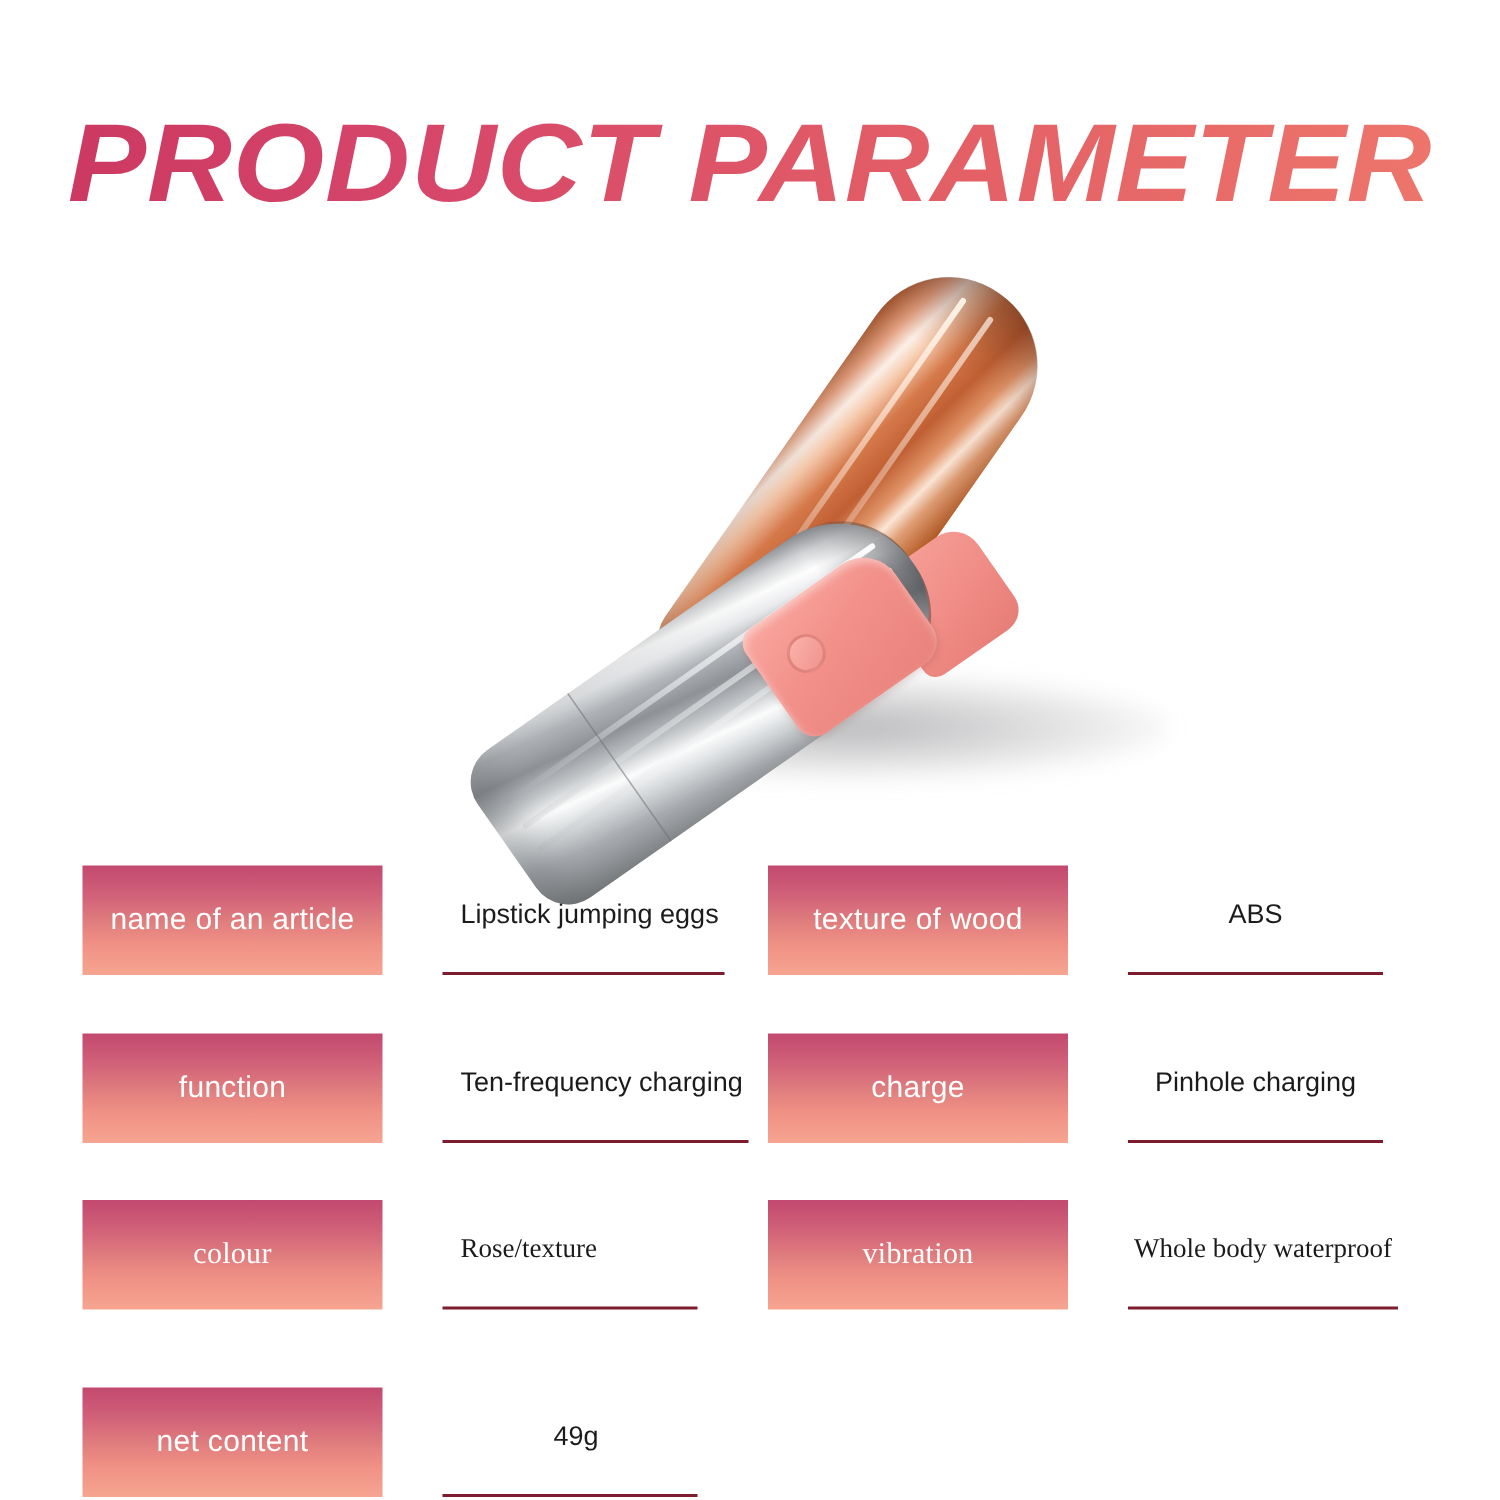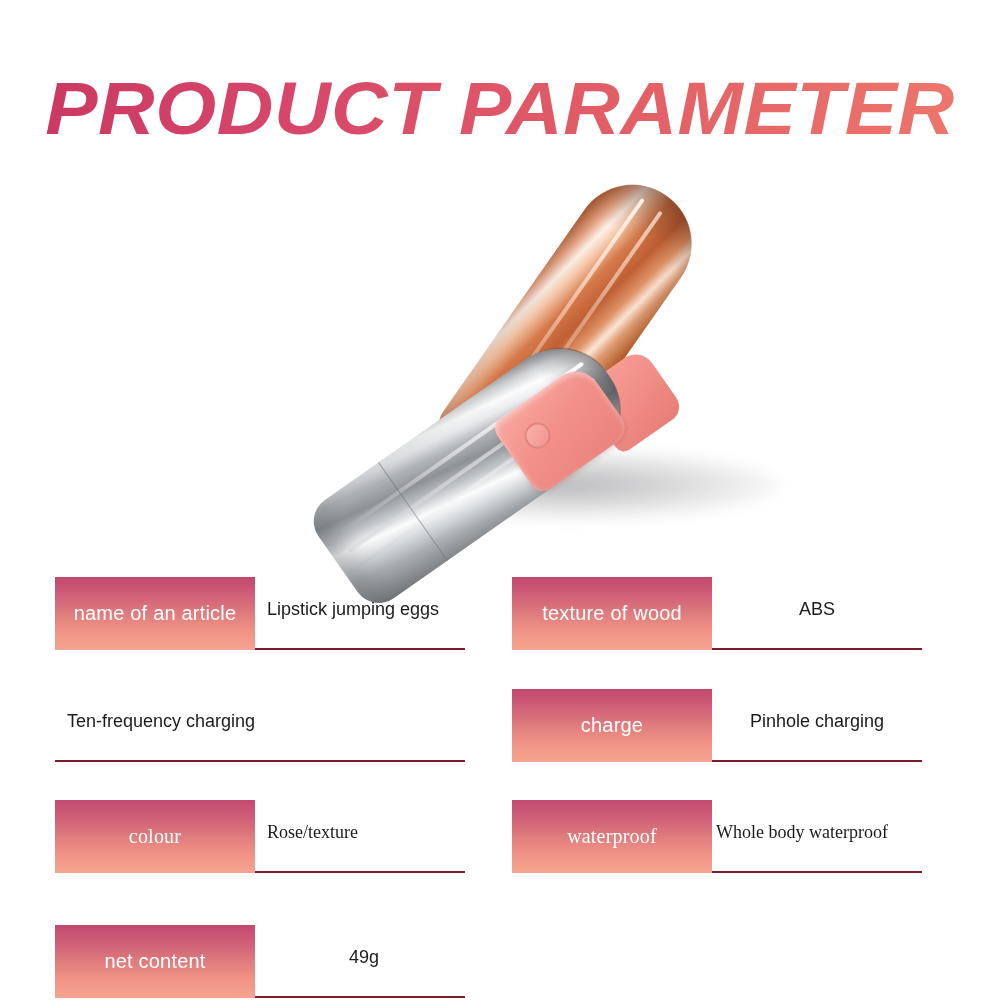--- a/index.html
+++ b/index.html
@@ -204,20 +204,21 @@
     left: 0;
     top: 555px;
     width: 1000px;
     height: 430px;
   }
   .spec-row {
     position: absolute;
     height: 73px;
     display: flex;
     align-items: stretch;
+    gap: 40px;
   }
   .spec-row.col-left  { left: 55px;  width: 410px; }
   .spec-row.col-right { left: 512px; width: 410px; }
 
   .spec-row.r1 { top: 22px; }
   .spec-row.r2 { top: 134px; }
   .spec-row.r3 { top: 245px; font-family: Liberation Serif, serif; }
   .spec-row.r4 { top: 370px; }
 
   .spec-label {
@@ -301,20 +302,21 @@
 
     <div class="spec-row col-left r1">
       <div class="spec-label">name of an article</div>
       <div class="spec-value-wrap">
         <div class="spec-value">Lipstick jumping eggs</div>
         <div class="rule"></div>
       </div>
     </div>
 
     <div class="spec-row col-left r2">
+      <div class="spec-label">function</div>
       <div class="spec-value-wrap">
         <div class="spec-value">Ten-frequency charging</div>
         <div class="rule"></div>
       </div>
     </div>
 
     <div class="spec-row col-left r3">
       <div class="spec-label">colour</div>
       <div class="spec-value-wrap">
         <div class="spec-value">Rose/texture</div>
@@ -340,21 +342,21 @@
 
     <div class="spec-row col-right r1">
       <div class="spec-label">texture of wood</div>
       <div class="spec-value-wrap">
         <div class="spec-value">ABS</div>
         <div class="rule"></div>
       </div>
     </div>
 
     <div class="spec-row col-right r3">
-      <div class="spec-label">waterproof</div>
+      <div class="spec-label">vibration</div>
       <div class="spec-value-wrap">
         <div class="spec-value wide">Whole body waterproof</div>
         <div class="rule"></div>
       </div>
     </div>
 
   </div>
 </div>
 
 </body></html>

